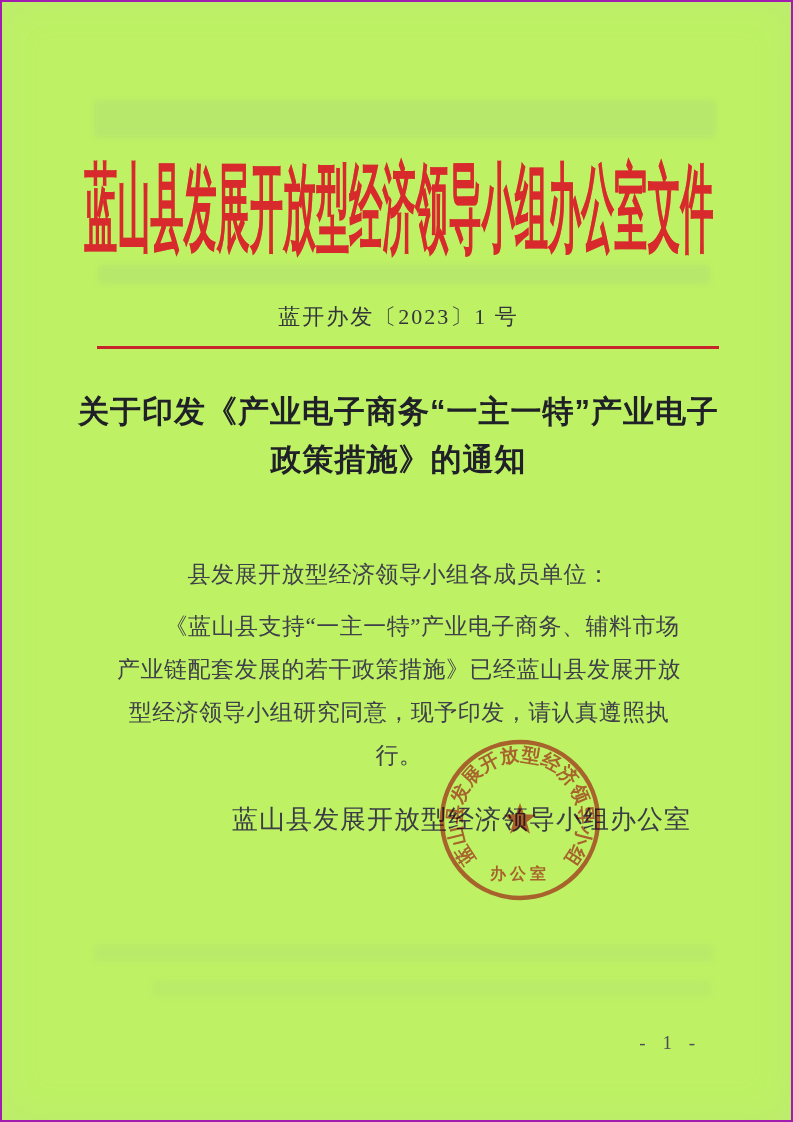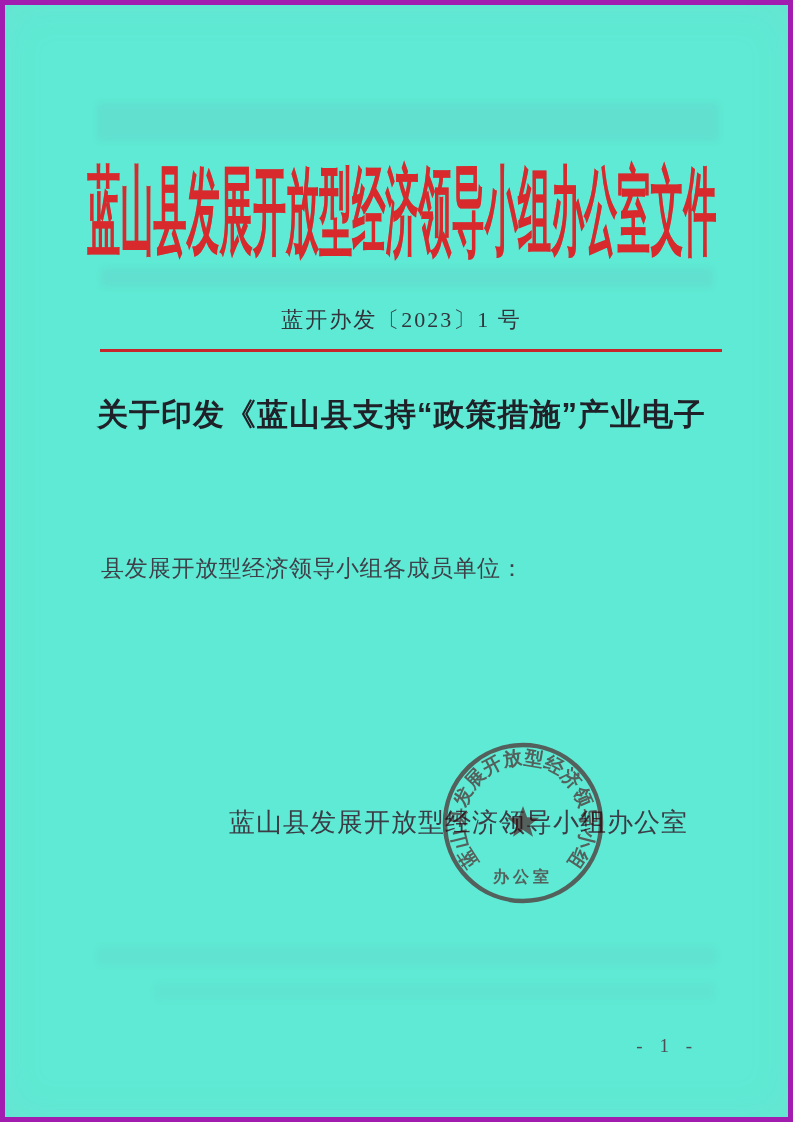--- a/index.html
+++ b/index.html
@@ -1,19 +1,19 @@
 <!DOCTYPE html>
 <html><head>
 <meta charset="utf-8">
 <style>
   html,body{margin:0;padding:0;background:#e9e9ec;}
   .page{
     position:relative;width:793px;height:1122px;margin:0 auto;
-    background:#5eead4;overflow:hidden;
-    border:5px solid #a21caf;box-sizing:border-box;
+    background:#bef264;overflow:hidden;
+    border:2px solid #a21caf;box-sizing:border-box;
     box-shadow:inset 0 0 40px rgba(180,185,200,0.12);
     font-family:"Liberation Serif","DejaVu Serif",serif;
   }
   
   .bleed{position:absolute;background:rgba(125,140,175,0.10);filter:blur(3px);border-radius:4px;}
   .bleed-1{left:92px;top:98px;width:622px;height:38px;}
   .bleed-2{left:96px;top:263px;width:612px;height:19px;}
   .bleed-3{left:92px;top:942px;width:620px;height:18px;opacity:.7;}
   .bleed-4{left:150px;top:978px;width:560px;height:17px;opacity:.6;}
 
@@ -38,21 +38,21 @@
   .doc-title{
     position:absolute;left:60px;top:386px;width:673px;text-align:center;
     font-family:"Liberation Sans","DejaVu Sans",sans-serif;
     font-weight:bold;font-size:31px;line-height:48px;color:#202128;
     letter-spacing:1px;
   }
   .body-text{
     position:absolute;left:96px;top:542px;width:602px;
     font-size:23px;line-height:43px;color:#3f4049;letter-spacing:0.5px;
   }
-  .body-text p{margin:0;}
+  .body-text p{margin:9px;text-align:center;}
   .body-text .indent{text-indent:2em;}
 
   .seal{position:absolute;left:434px;top:734px;width:168px;height:168px;
     opacity:.82;mix-blend-mode:multiply;filter:blur(.3px);}
   .signature{
     position:absolute;top:800px;right:100px;
     font-size:26px;color:#3b3c45;letter-spacing:1px;white-space:nowrap;text-align:center;
   }
   .doc-date{
     position:absolute;top:845px;right:214px;
@@ -75,25 +75,27 @@
 
   <div class="red-head">
     <span class="txt">蓝山县发展开放型经济领导小组办公室文件</span>
   </div>
 
   <div class="doc-number">蓝开办发〔2023〕1 号</div>
 
   <div class="red-rule"></div>
 
   <div class="doc-title">
-    <div>关于印发《蓝山县支持“政策措施”产业电子</div>
+    <div>关于印发《产业电子商务“一主一特”产业电子</div>
+    <div>政策措施》的通知</div>
   </div>
 
   <div class="body-text">
     <p>县发展开放型经济领导小组各成员单位：</p>
+    <p class="indent">《蓝山县支持“一主一特”产业电子商务、辅料市场产业链配套发展的若干政策措施》已经蓝山县发展开放型经济领导小组研究同意，现予印发，请认真遵照执行。</p>
   </div>
 
   <div class="signature">蓝山县发展开放型经济领导小组办公室</div>
 
   <svg class="seal" viewBox="0 0 168 168" xmlns="http://www.w3.org/2000/svg">
     <defs>
       <path id="sealArc" d="M 42.3 125.7 A 59 59 0 1 1 125.7 125.7" fill="none"></path>
     </defs>
     <circle cx="84" cy="84" r="78" fill="none" stroke="#d9474e" stroke-width="4.5"></circle>
     <text font-size="19" fill="#d9474e" font-family="Liberation Serif, DejaVu Serif, serif" font-weight="bold">

